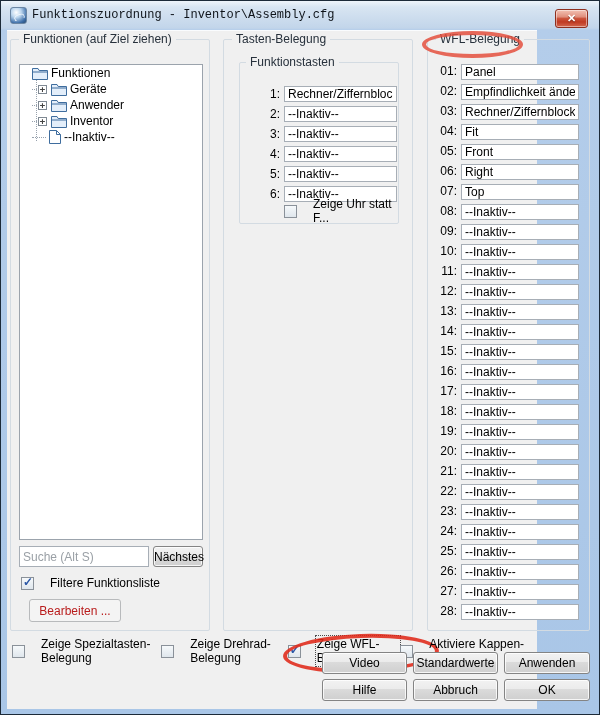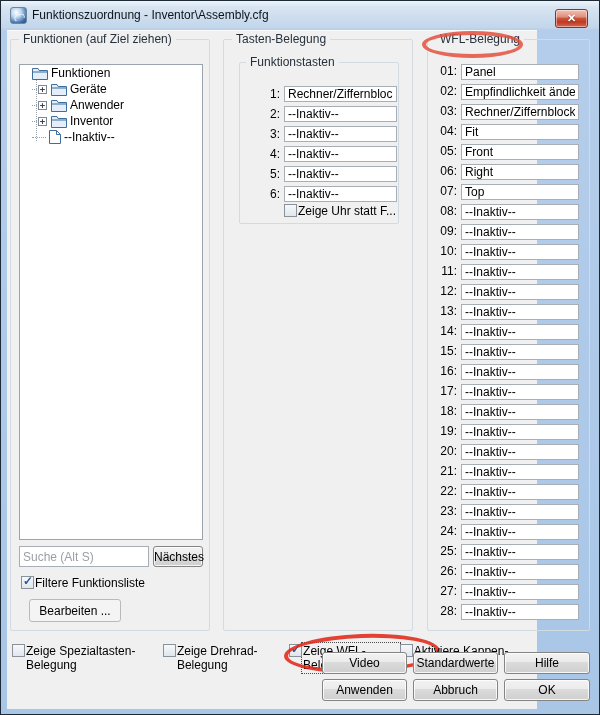--- a/index.html
+++ b/index.html
@@ -17,21 +17,21 @@
   .titlebar{ position:absolute; left:0; top:0; width:100%; height:29px; }
   .app-icon{
     position:absolute; left:9px; top:6px; width:17px; height:17px; border-radius:3px;
     background:radial-gradient(circle at 35% 30%, #ffffff 0%, #bcd6ee 35%, #3d6ea8 75%, #27496f 100%);
     border:1px solid #6b86a3;
   }
   .app-icon::after{
     content:""; position:absolute; left:3px; top:6px; width:9px; height:5px;
     border-radius:50%; border:1.5px solid #eef5fc; border-bottom-color:transparent; transform:rotate(-20deg);
   }
-  .win-title{ position:absolute; left:31px; top:0; line-height:28px; color:#0e1319; white-space:nowrap; }
+  .win-title{ position:absolute; left:31px; top:0; line-height:28px; color:#0e1319; white-space:nowrap;font-family:Liberation Mono, monospace; }
   .close-btn{
     position:absolute; right:11px; top:8px; width:33px; height:19px;
     border:1px solid #8e2f1f; border-radius:3px;
     background:linear-gradient(180deg,#f3c1b3 0%,#e0907e 40%,#cc543c 50%,#c03a22 70%,#d2674f 100%);
     box-shadow:inset 0 0 0 1px rgba(255,255,255,.45);
     color:#fff; font-weight:bold; font-size:11px; text-align:center; line-height:17px; cursor:pointer;
   }
   .close-btn span{ text-shadow:0 1px 1px #7c2312; }
 
   
@@ -74,29 +74,29 @@
     font-family:"Liberation Sans", sans-serif; font-size:12px; color:#000;
   }
   .tb::placeholder{ color:#9aa0a6; }
   .btn{
     border:1px solid #848484; border-radius:3px; color:#000; cursor:pointer;
     background:linear-gradient(180deg,#f2f2f2 0%,#ebebeb 45%,#dbdbdb 46%,#cfcfcf 100%);
     box-shadow:inset 0 0 0 1px rgba(255,255,255,.8);
     font-family:"Liberation Sans", sans-serif; font-size:12px; text-align:center;
   }
   .btn:disabled,.btn.disabled{
-    color:#000000; background:#f4f4f4; border-color:#b8babc; box-shadow:none; cursor:default;
+    color:#b91c1c; background:#f4f4f4; border-color:#b8babc; box-shadow:none; cursor:default;
   }
 
   .search-input{ position:absolute; left:8px; top:506px; width:130px; height:21px; }
   .next-btn{ position:absolute; left:142px; top:506px; width:50px; height:21px; }
   .edit-btn{ position:absolute; left:18px; top:559px; width:92px; height:23px; }
 
   
-  .cb-row{ position:relative; display:flex; align-items:flex-start; gap:1px; height:14px; cursor:default; }
+  .cb-row{ position:relative; display:flex; align-items:center; gap:16px; height:14px; cursor:default; }
   .cb{
     position:relative; width:13px; height:13px; flex:none;
     border:1px solid #8a9199; background:linear-gradient(180deg,#f6f9fb,#dfe6ec);
   }
   .cb .check{
     display:none; position:absolute; left:1px; top:-3px;
     font-size:12px; font-weight:bold; color:#2a56a5;
   }
   .cb-row.checked .cb .check{ display:block; }
   .cb-row.focused .cb-label{ outline:1px dotted #4a4a4a; outline-offset:1px; }
@@ -427,22 +427,22 @@
 
         <div class="cb-row">
           <span class="cb"></span>
           <span class="cb-label">Aktiviere Kappen-Belegung</span>
         </div>
       </div>
 
     <div class="dlg-buttons">
       <button class="btn">Video</button>
       <button class="btn">Standardwerte</button>
+      <button class="btn">Anwenden</button>
       <button class="btn">Hilfe</button>
-      <button class="btn">Anwenden</button>
       <button class="btn">Abbruch</button>
       <button class="btn">OK</button>
     </div>
 
   </div>
 
   <div class="ellipse-caption"></div>
 
 </div>
 

